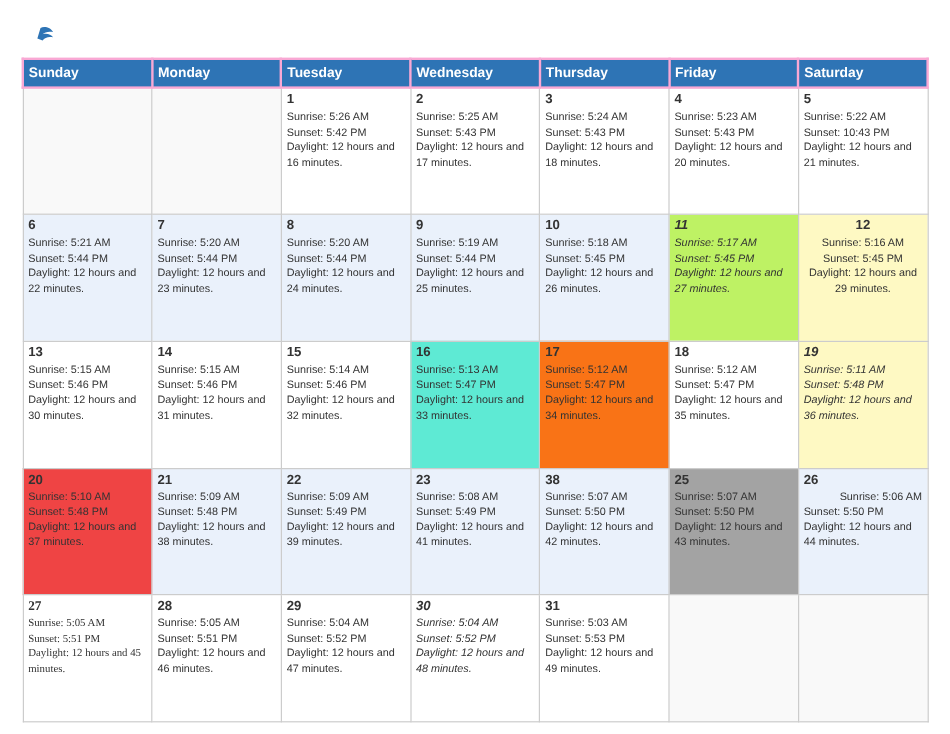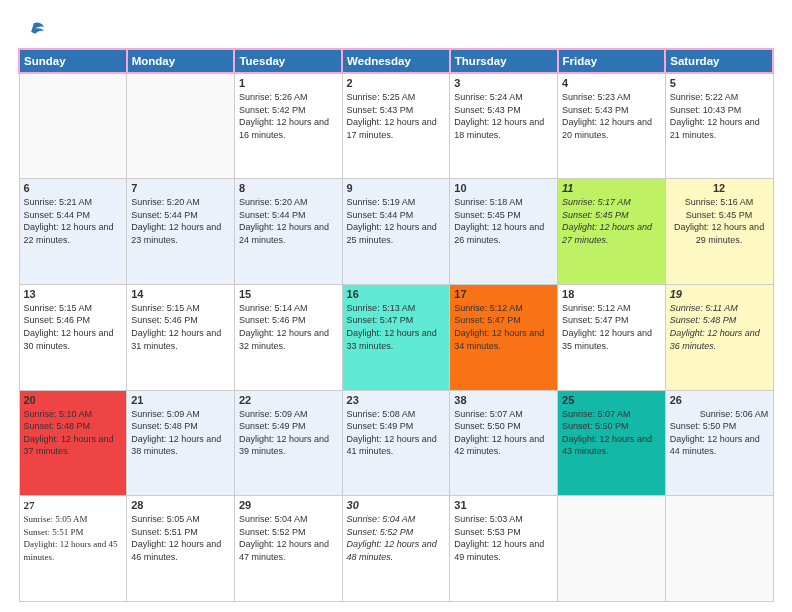--- a/index.html
+++ b/index.html
@@ -215,21 +215,21 @@
 Daylight: 12 hours and 38 minutes.</span></td>
           <td style="background: rgb(234, 241, 251);"><span class="day-num">22</span><span class="day-info" style="white-space: pre-line;">Sunrise: 5:09 AM
 Sunset: 5:49 PM
 Daylight: 12 hours and 39 minutes.</span></td>
           <td style="background: rgb(234, 241, 251); margin-left: 48px;"><span class="day-num">23</span><span class="day-info" style="white-space: pre-line;">Sunrise: 5:08 AM
 Sunset: 5:49 PM
 Daylight: 12 hours and 41 minutes.</span></td>
           <td style="background: rgb(234, 241, 251);"><span class="day-num">38</span><span class="day-info" style="white-space: pre-line;">Sunrise: 5:07 AM
 Sunset: 5:50 PM
 Daylight: 12 hours and 42 minutes.</span></td>
-          <td style="background: #14b8a6;"><span class="day-num">25</span><span class="day-info" style="white-space: pre-line;">Sunrise: 5:07 AM
+          <td style="background: #a3a3a3;"><span class="day-num">25</span><span class="day-info" style="white-space: pre-line;">Sunrise: 5:07 AM
 Sunset: 5:50 PM
 Daylight: 12 hours and 43 minutes.</span></td>
           <td style="background: rgb(234, 241, 251);"><span class="day-num">26</span><span class="day-info" style="white-space: pre-line; margin-left: 30px;">Sunrise: 5:06 AM
 Sunset: 5:50 PM
 Daylight: 12 hours and 44 minutes.</span></td>
         </tr>
         <tr>
           <td style="background: rgb(255, 255, 255); font-family: Liberation Serif, serif;"><span class="day-num">27</span><span class="day-info" style="white-space: pre-line;">Sunrise: 5:05 AM
 Sunset: 5:51 PM
 Daylight: 12 hours and 45 minutes.</span></td>

